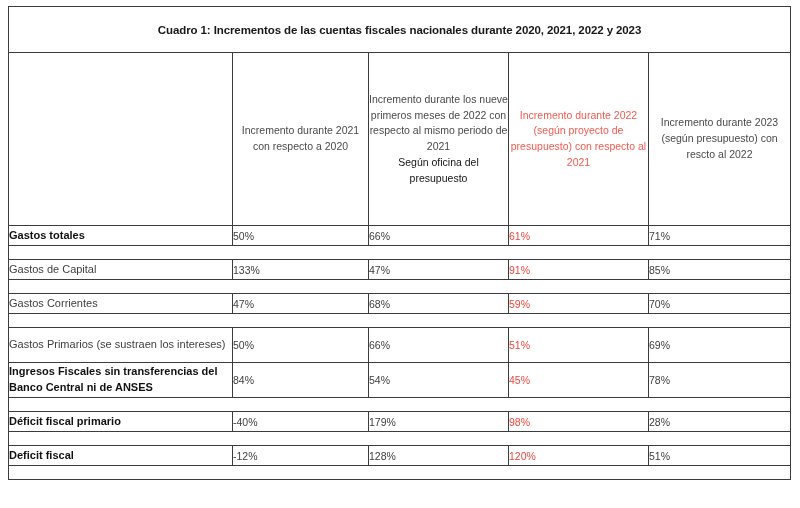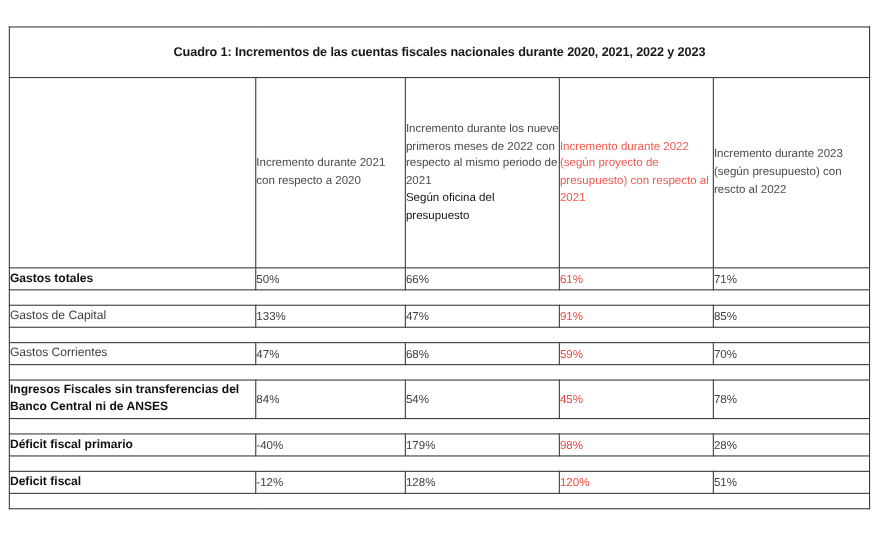--- a/index.html
+++ b/index.html
@@ -16,21 +16,21 @@
   }
   #sheet {
     position: relative;
     width: 800px;
     height: 508px;
     background: #ffffff;
   }
   table.fiscal {
     position: absolute;
     left: 8px;
-    top: 24px;
+    top: 6px;
     width: 782px;
     border-collapse: collapse;
     table-layout: fixed;
     background: #ffffff;
   }
   table.fiscal td {
     border: 1px solid #3c3c3c;
     padding: 0;
     vertical-align: middle;
     background: #ffffff;
@@ -52,21 +52,21 @@
     color: #181818;
     padding: 0 8px;
   }
 
   
   tr.header-row td {
     height: 172px;
     vertical-align: middle;
   }
   td.hdr {
-    text-align: left;
+    text-align: center;
     font-size: 10.5px;
     line-height: 1.5;
     color: #4a4a4a;
     padding: 4px 9px;
   }
   td.hdr .hdr-main { display: block; }
   td.hdr .hdr-sub {
     display: block;
     font-weight: normal;
     color: #151515;
@@ -168,20 +168,27 @@
           <td class="label">Gastos Corrientes</td>
           <td class="val">47%</td>
           <td class="val">68%</td>
           <td class="val red">59%</td>
           <td class="val">70%</td>
         </tr>
         <tr class="spacer-row">
           <td class="spacer-span" colspan="5"></td>
         </tr>
         <tr class="data-row tall">
+          <td class="label">Gastos Primarios (se  sustraen los intereses)</td>
+          <td class="val">50%</td>
+          <td class="val">66%</td>
+          <td class="val red">51%</td>
+          <td class="val">69%</td>
+        </tr>
+        <tr class="data-row tall">
           <td class="label bold">Ingresos Fiscales sin transferencias del Banco Central ni de ANSES</td>
           <td class="val">84%</td>
           <td class="val">54%</td>
           <td class="val red">45%</td>
           <td class="val">78%</td>
         </tr>
         <tr class="spacer-row">
           <td class="spacer-span" colspan="5"></td>
         </tr>
         <tr class="data-row">

